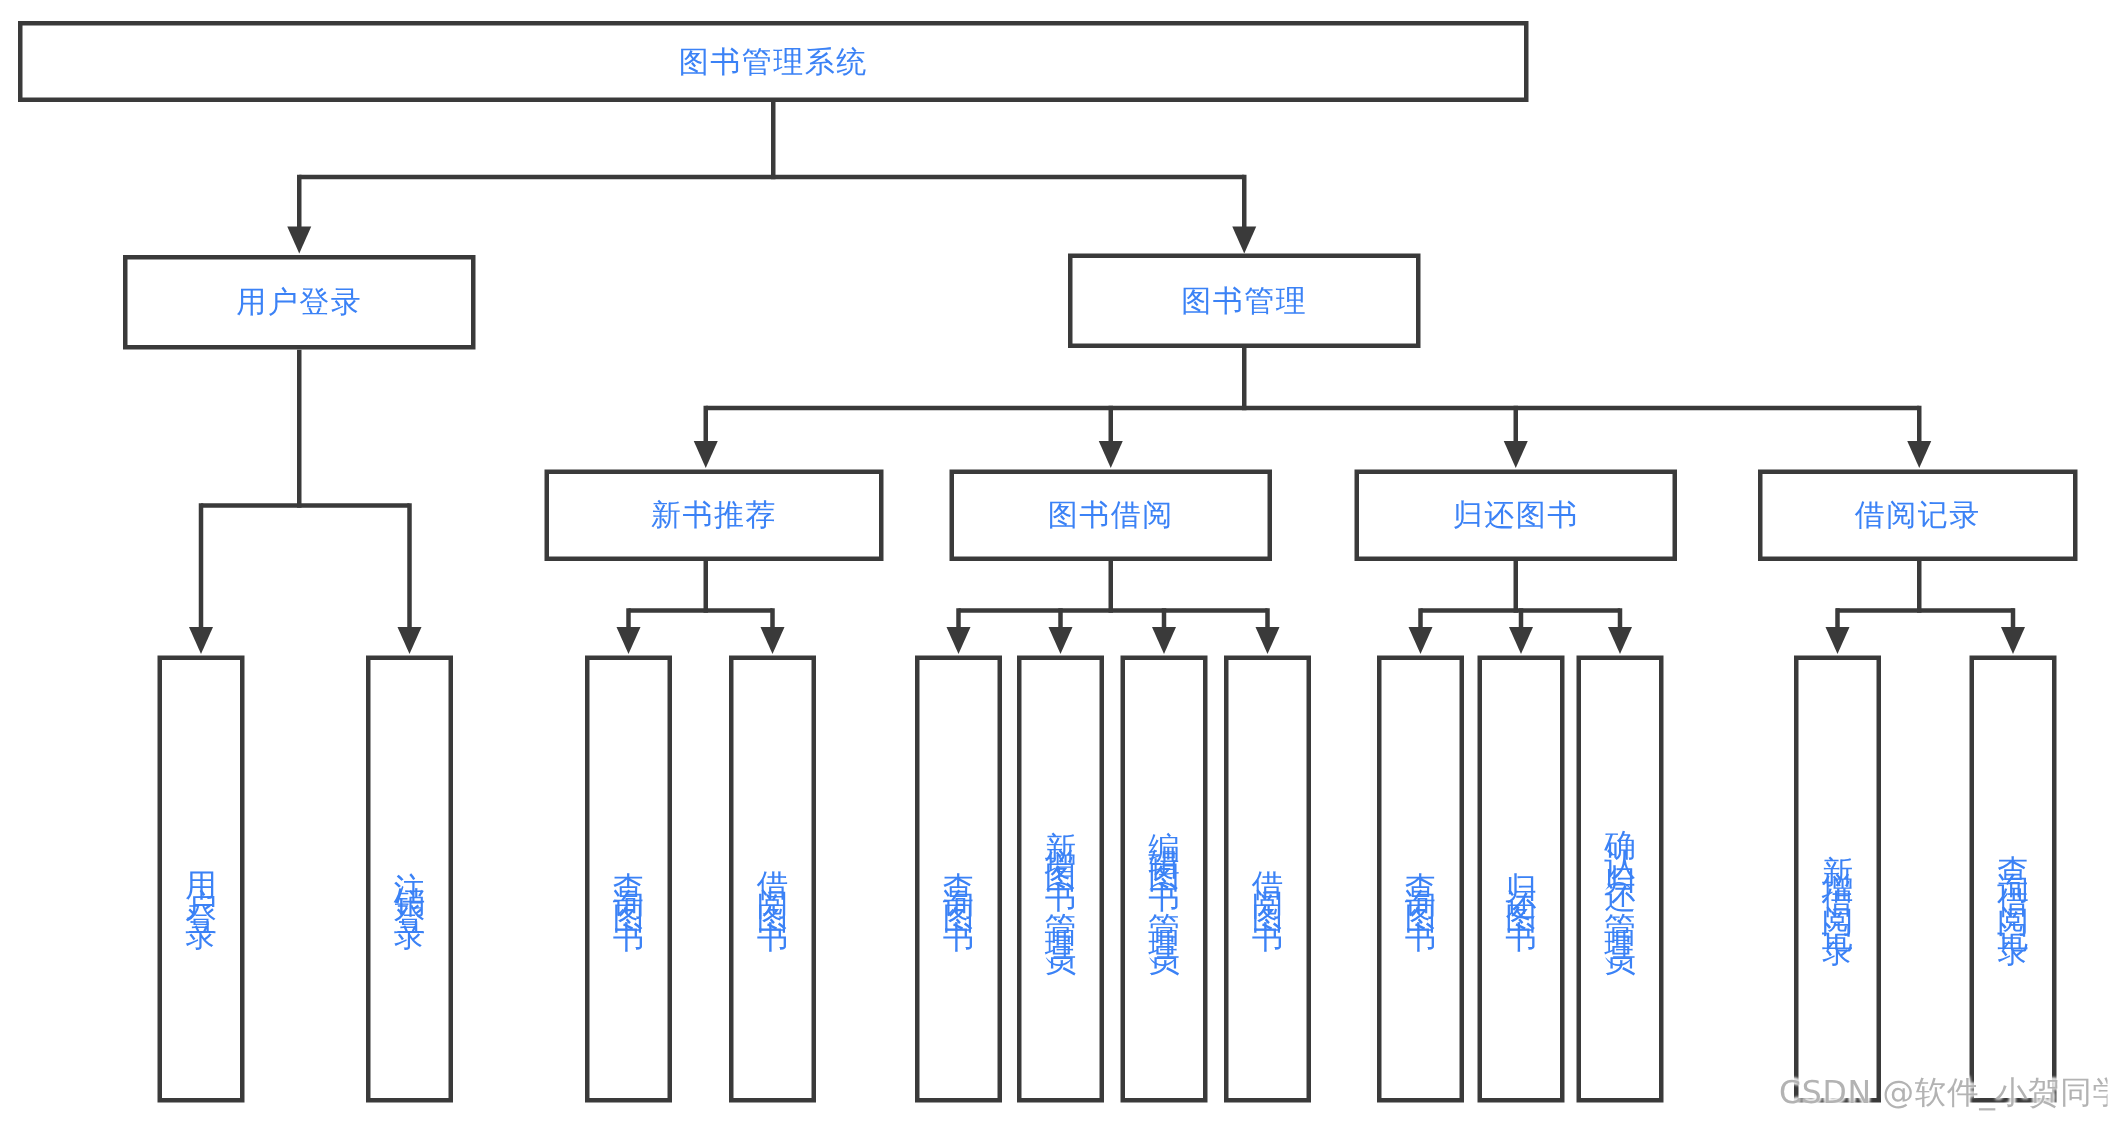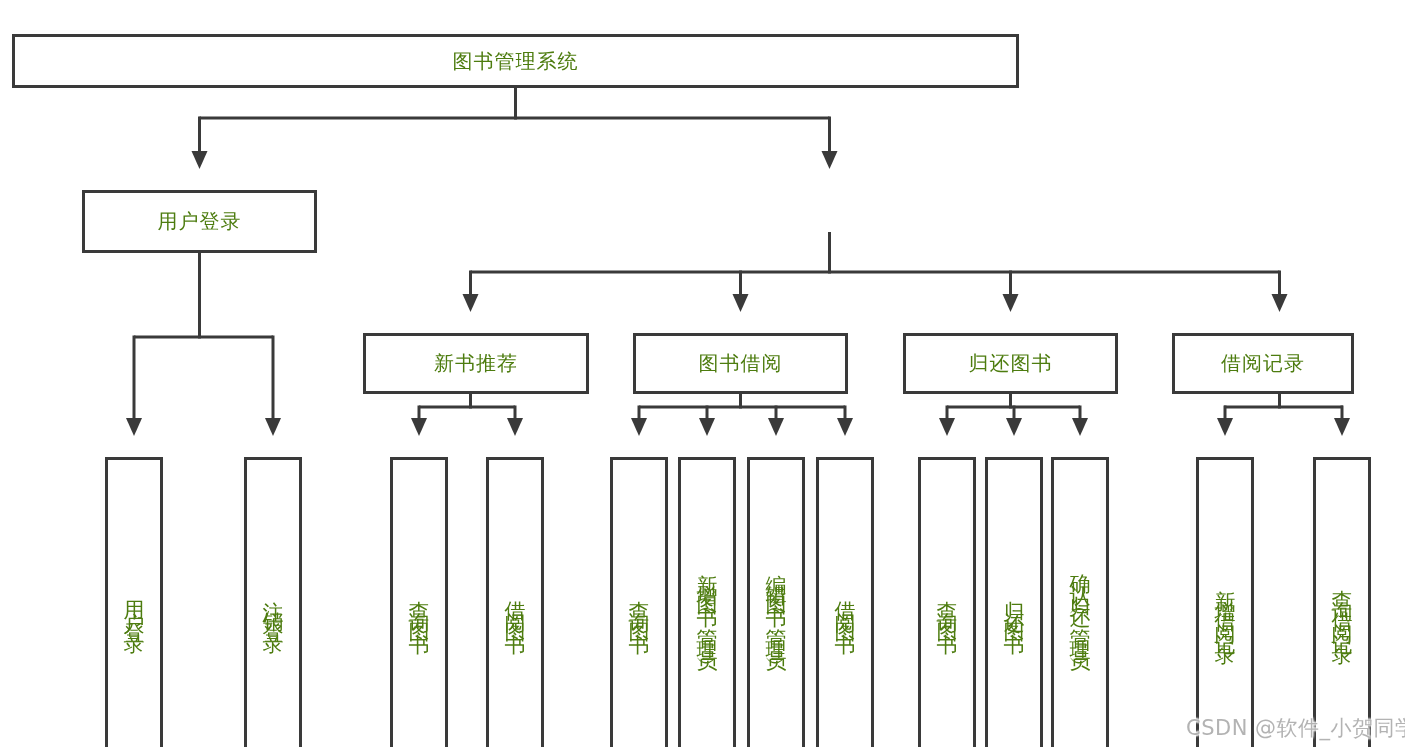--- a/index.html
+++ b/index.html
@@ -5,37 +5,36 @@
   html,body{margin:0;padding:0;}
   body{
     width:1405px;height:747px;background:#ffffff;overflow:hidden;
     font-family:"DejaVu Sans","Liberation Sans",sans-serif;
   }
   .stage{position:relative;width:1405px;height:747px;background:#ffffff;}
   .wires{position:absolute;left:0;top:0;width:1405px;height:747px;}
   .box{
     position:absolute;box-sizing:border-box;background:#ffffff;
     border:3px solid #3a3a3a;display:flex;align-items:center;justify-content:center;
-    color:#4d7c0f;
-    margin-top:20px;
+    color:#3b82f6;
   }
   .hbox span{font-size:20px;letter-spacing:1px;white-space:nowrap;}
   .leaf{top:437px;width:58px;height:298px;}
   .leaf span{
     writing-mode:vertical-rl;text-orientation:mixed;
     font-size:21px;letter-spacing:11px;line-height:1.15;white-space:nowrap;
   }
   
   .b-root{left:12px;top:14px;width:1007px;height:54px;}
   .b-user{left:82px;top:170px;width:235px;height:63px;}
   .b-mgmt{left:712px;top:169px;width:235px;height:63px;}
   .b-sec1{left:363px;top:313px;width:226px;height:61px;}
   .b-sec2{left:633px;top:313px;width:215px;height:61px;}
   .b-sec3{left:903px;top:313px;width:215px;height:61px;}
-  .b-sec4{left:1172px;top:313px;width:182px;height:61px;}
+  .b-sec4{left:1172px;top:313px;width:213px;height:61px;}
   
   .b-l1{left:105px;}  .b-l2{left:244px;}
   .b-l3{left:390px;}  .b-l4{left:486px;}
   .b-l5{left:610px;}  .b-l6{left:678px;}  .b-l7{left:747px;}  .b-l8{left:816px;}
   .b-l9{left:918px;}  .b-l10{left:985px;} .b-l11{left:1051px;}
   .b-l12{left:1196px;}.b-l13{left:1313px;}
   .watermark{
     position:absolute;left:1186px;top:714px;z-index:10;
     font-size:21px;color:#b3b3b3;letter-spacing:0.5px;white-space:nowrap;
     text-shadow:1px 1px 2px rgba(255,255,255,.95),-1px -1px 2px rgba(255,255,255,.95),1px -1px 2px rgba(255,255,255,.95),-1px 1px 2px rgba(255,255,255,.95);
@@ -112,20 +111,23 @@
     </g>
   </svg>
 
   <div class="box hbox b-root">
     <span>图书管理系统</span>
   </div>
 
   <div class="box hbox b-user">
     <span>用户登录</span>
   </div>
+  <div class="box hbox b-mgmt">
+    <span>图书管理</span>
+  </div>
 
   <div class="box hbox b-sec1">
     <span>新书推荐</span>
   </div>
   <div class="box hbox b-sec2">
     <span>图书借阅</span>
   </div>
   <div class="box hbox b-sec3">
     <span>归还图书</span>
   </div>

